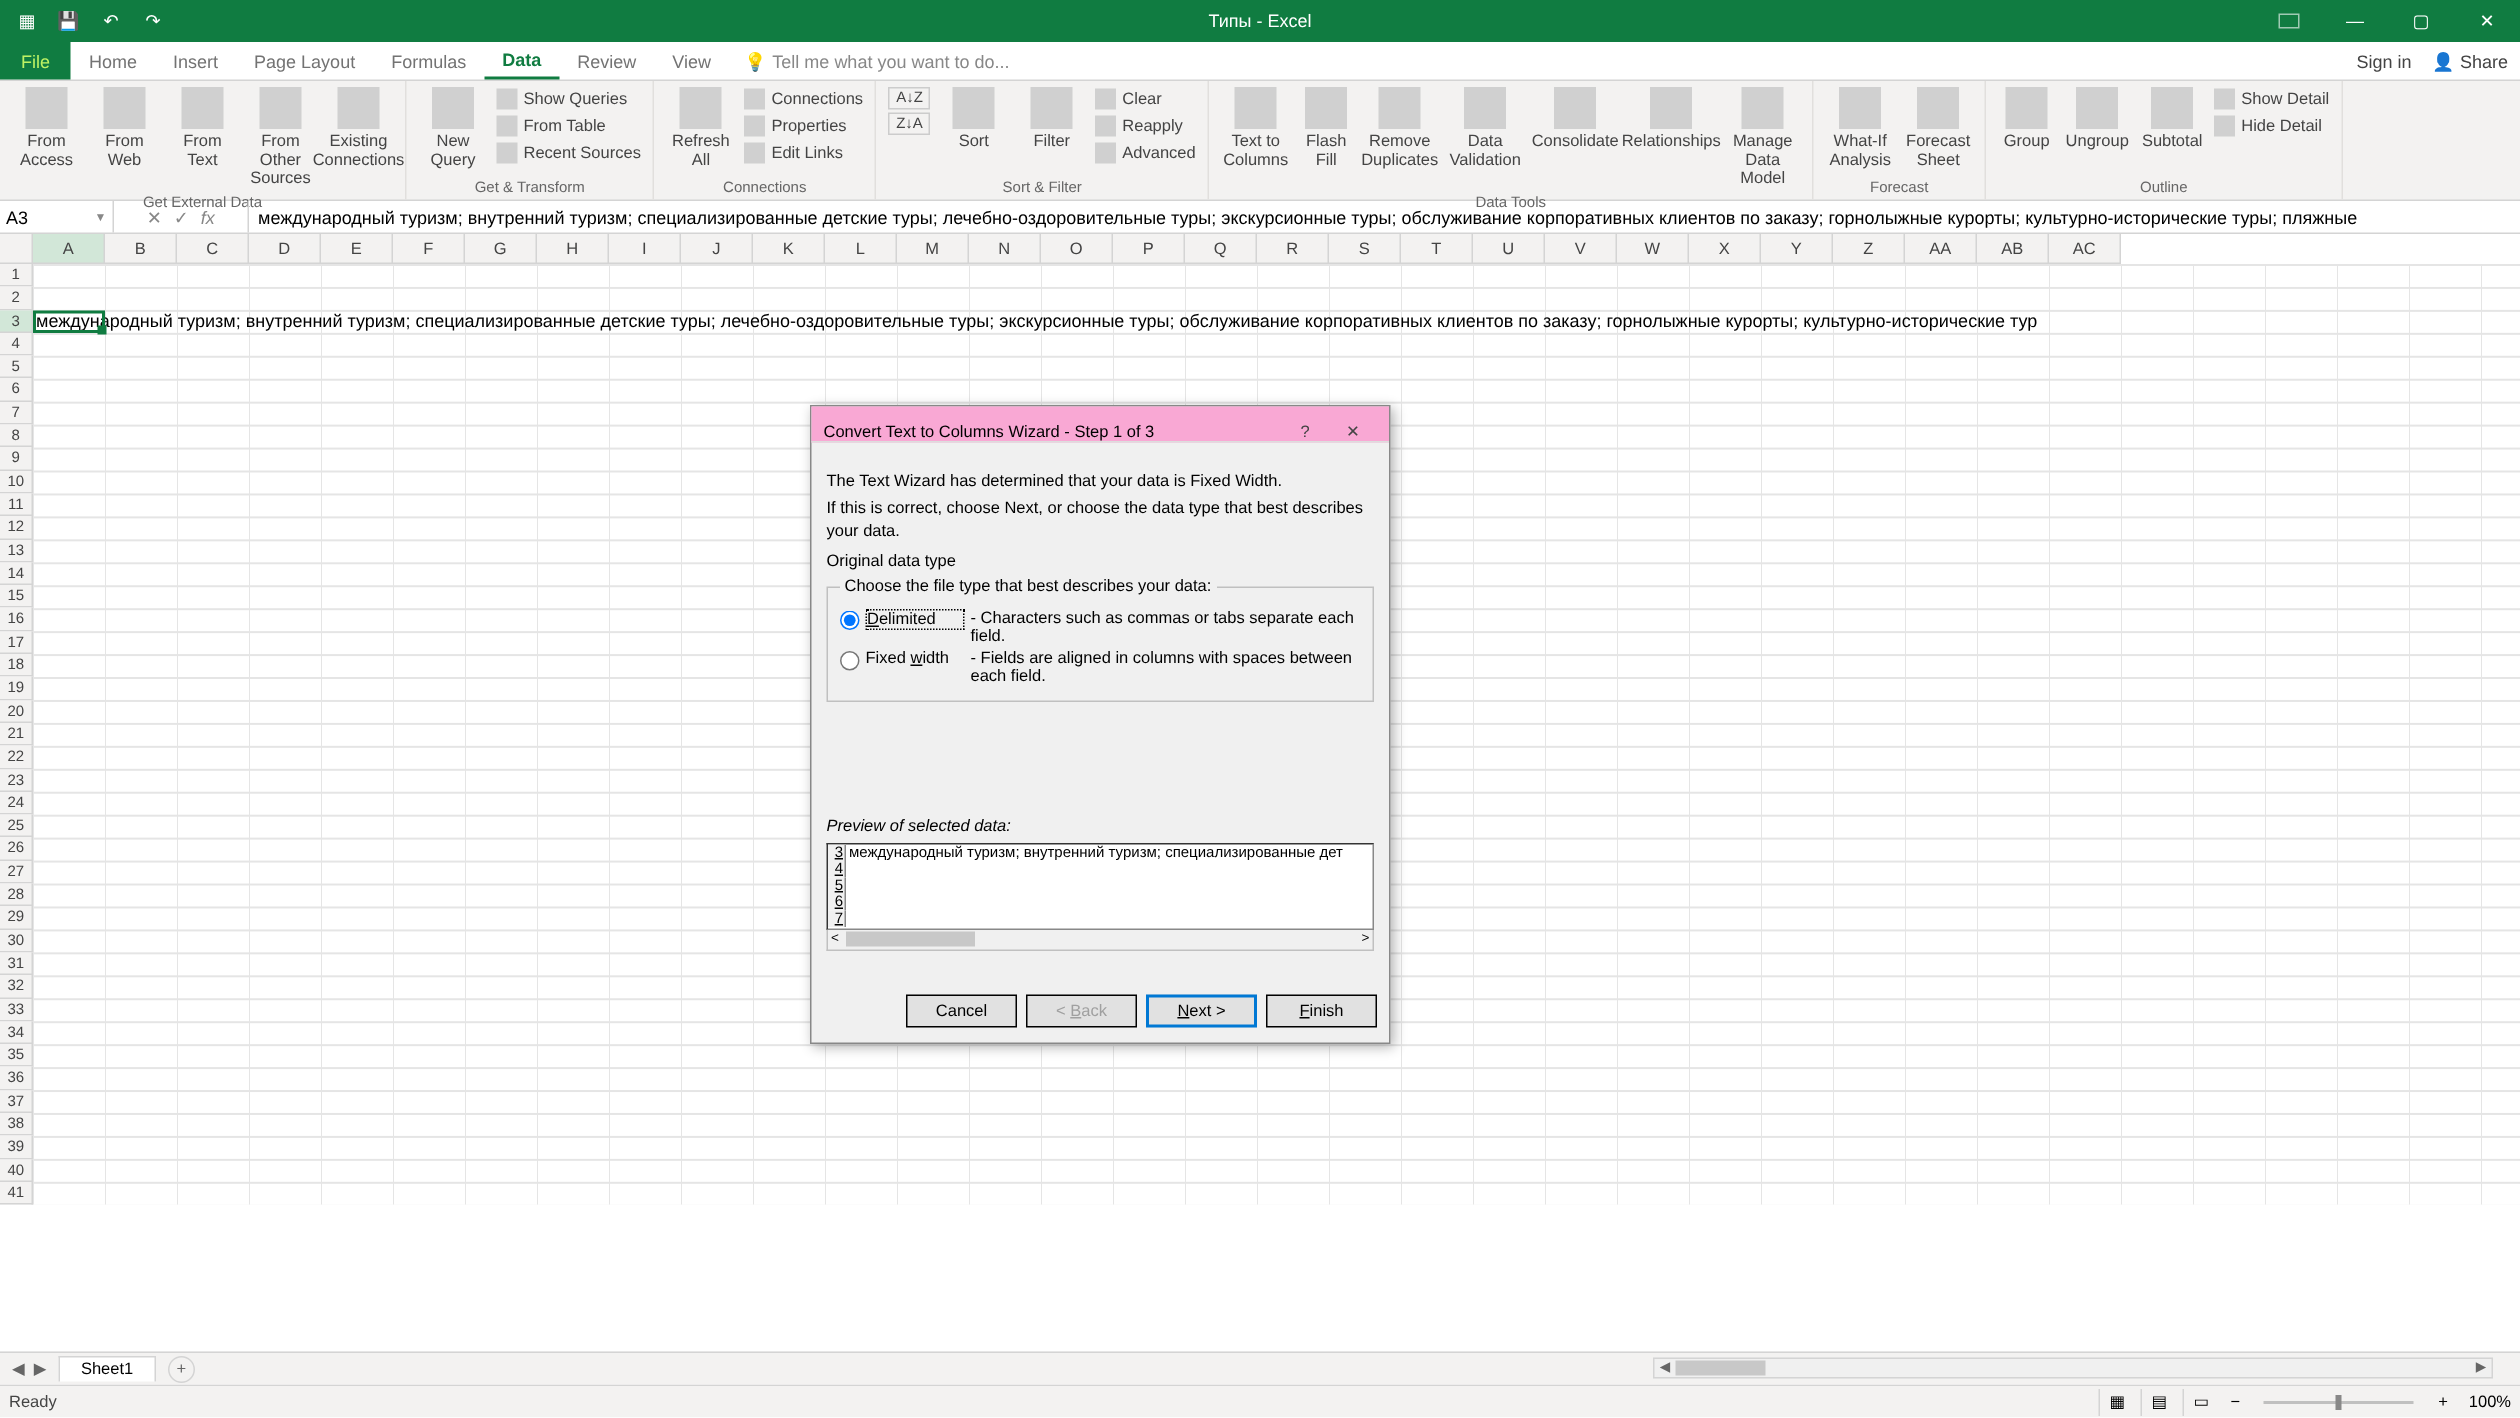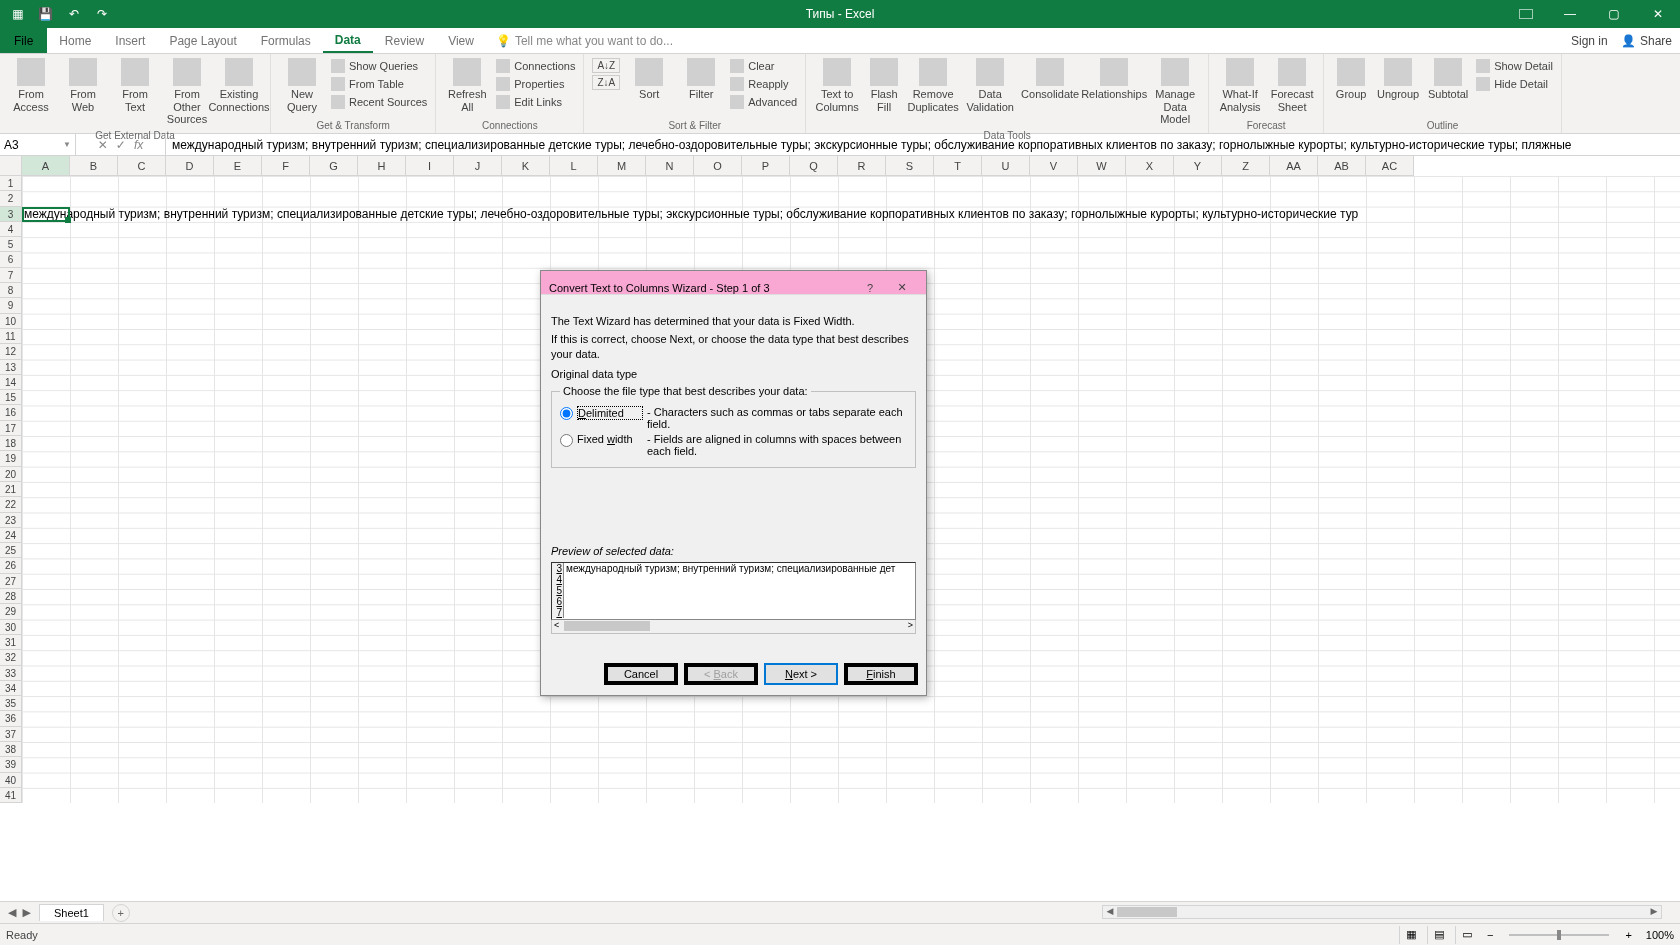--- a/index.html
+++ b/index.html
@@ -9,21 +9,21 @@
 .titlebar { background: #107c41; height: 28px; display: flex; align-items: center; color: #fff; font-size: 12px; position: relative; }
 .titlebar .qa { display: flex; gap: 8px; padding: 0 8px; align-items: center; }
 .titlebar .qa .icon { width: 20px; height: 20px; display: flex; align-items: center; justify-content: center; cursor: pointer; }
 .titlebar .title { position: absolute; left: 50%; transform: translateX(-50%); }
 .titlebar .winbtns { margin-left: auto; display: flex; }
 .titlebar .winbtns div { width: 44px; height: 28px; display: flex; align-items: center; justify-content: center; cursor: pointer; }
 .titlebar .winbtns .fullscreen-icon { width: 14px; height: 10px; border: 1px solid rgba(255,255,255,0.6); }
 
 
 .menutabs { background: #fff; height: 26px; display: flex; align-items: stretch; border-bottom: 1px solid #d4d4d4; font-size: 12px; }
-.menutabs .file { background: #107c41; color: #000000; padding: 0 14px; display: flex; align-items: center; }
+.menutabs .file { background: #107c41; color: #bef264; padding: 0 14px; display: flex; align-items: center; }
 .menutabs .tab { padding: 0 12px; display: flex; align-items: center; color: #737373; cursor: pointer; }
 .menutabs .tab.active { border-bottom: 2px solid #107c41; color: #107c41; font-weight: 600; }
 .menutabs .tell { color: #888; margin-left: 10px; display: flex; align-items: center; gap: 4px; }
 .menutabs .right { margin-left: auto; display: flex; align-items: center; padding-right: 8px; gap: 14px; }
 .menutabs .right span { color: #444; }
 
 
 .ribbon { background: #f3f2f1; height: 80px; display: flex; border-bottom: 1px solid #d4d4d4; font-size: 11px; color: #444; }
 .rgroup { display: flex; flex-direction: column; border-right: 1px solid #e1dfdd; padding: 2px 6px 0; }
 .rgroup .items { display: flex; flex: 1; align-items: flex-start; gap: 2px; }
@@ -88,21 +88,21 @@
 .dialog .radio-row .lbl { width: 66px; }
 .dialog .radio-row .desc { flex: 1; }
 .dialog .preview-label { margin-top: 76px; font-style: italic; }
 .dialog .preview { border: 1px inset #888; background: #fff; margin-top: 3px; height: 58px; position: relative; font-family: "Courier New", monospace; font-size: 10px; overflow: hidden; }
 .dialog .preview .pline { display: flex; height: 11px; }
 .dialog .preview .pnum { width: 12px; text-align: right; padding-right: 1px; border-right: 1px solid #888; background: #f0f0f0; text-decoration: underline; }
 .dialog .preview .ptext { padding-left: 2px; white-space: nowrap; }
 .dialog .pscroll { height: 14px; background: #f0f0f0; border: 1px solid #c0c0c0; border-top: none; position: relative; display: flex; justify-content: space-between; }
 .dialog .pscroll .thumb { position: absolute; left: 12px; top: 1px; width: 86px; height: 10px; background: #c8c8c8; }
 .dialog .btns { display: flex; justify-content: flex-end; gap: 6px; padding: 10px 8px; }
-.dialog .btns button { width: 74px; height: 22px; font-size: 11px; background: #e1e1e1; border: 4px solid #000000; cursor: pointer; }
+.dialog .btns button { width: 74px; height: 22px; font-size: 11px; background: #e1e1e1; border: 1px solid #000000; cursor: pointer; }
 .dialog .btns button.primary { border: 2px solid #0078d4; }
 .dialog .btns button:disabled { color: #a0a0a0; }
 
 u.accel { text-decoration: underline; }
 </style>
 </head>
 <body>
 
 <div class="titlebar">
   <div class="qa">

